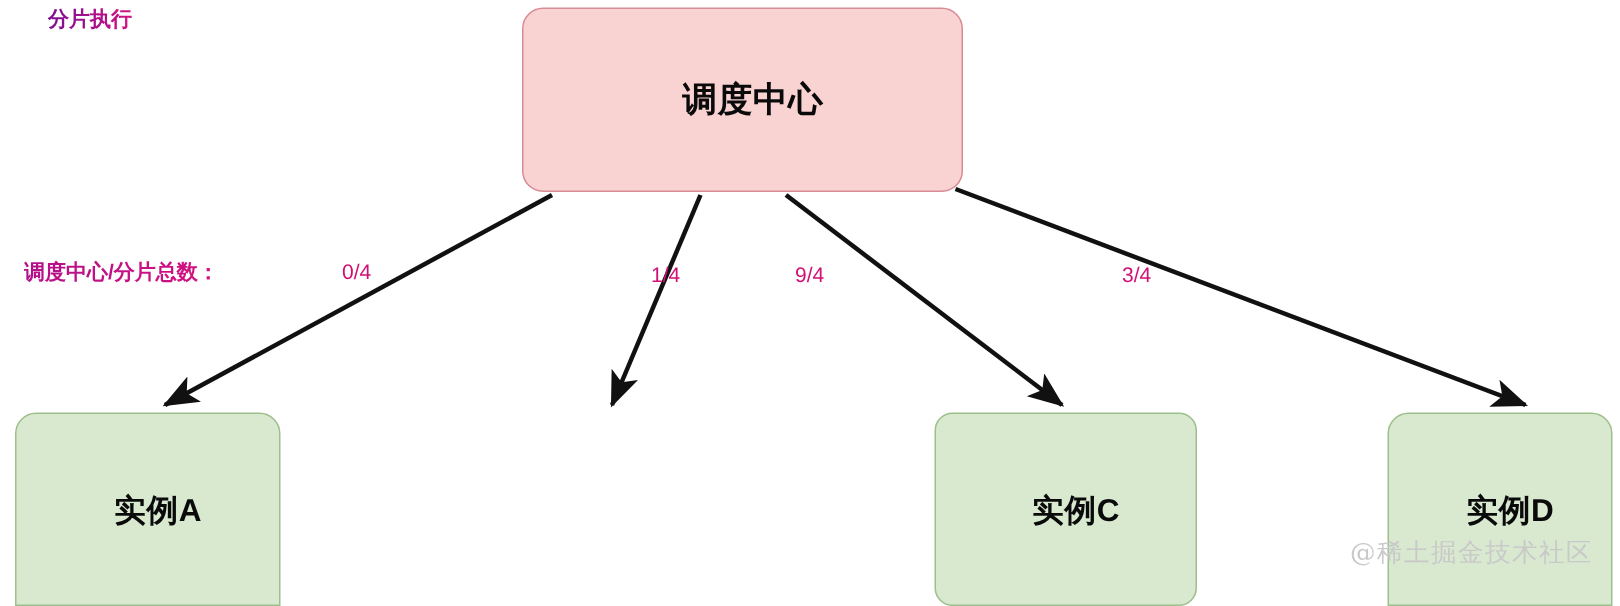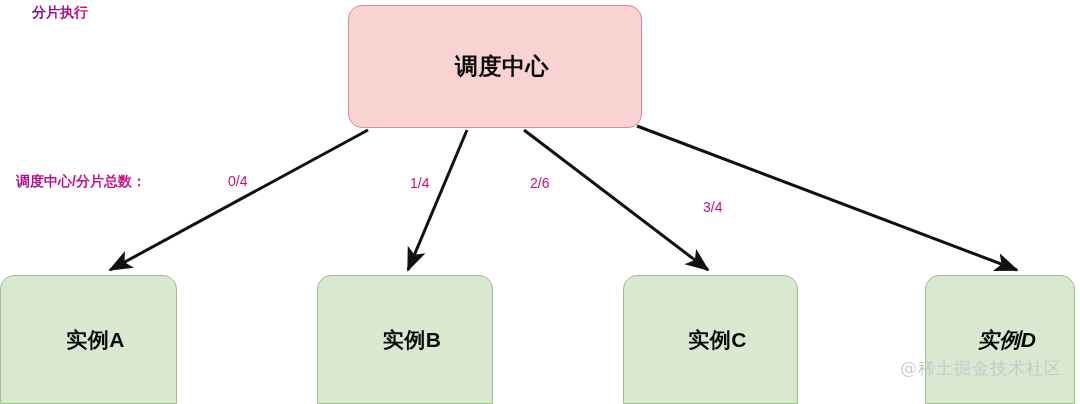--- a/index.html
+++ b/index.html
@@ -46,24 +46,24 @@
   }
   .node-instance {
     top: 275px;
     height: 129px;
     background: #d8e9d0;
     border: 1px solid #9cbf8c;
     font-size: 21px;
     border-bottom-left-radius: 0;
     border-bottom-right-radius: 0;
   }
-  .inst-a { left: 0;  width: 177px; }
+  .inst-a { left: 10px;  width: 177px; }
   .inst-b { left: 317px; width: 176px; }
-  .inst-c { left: 623px; width: 175px; }
-  .inst-d { left: 925px; width: 150px; font-style: italic; }
+  .inst-c { left: 623px; width: 175px; border-radius: 12px; }
+  .inst-d { left: 925px; width: 150px; }
 
   .title-label {
     position: absolute;
     left: 32px;
     top: 4px;
     font-size: 14px;
     font-weight: bold;
     background: linear-gradient(90deg, #7b0f8f 0%, #a80f8a 55%, #d4117f 100%);
     -webkit-background-clip: text;
     background-clip: text;
@@ -83,23 +83,23 @@
     white-space: nowrap;
   }
   .shard-tag {
     position: absolute;
     font-size: 14px;
     font-weight: normal;
     color: #d10f74;
     white-space: nowrap;
   }
   .tag-0 { left: 228px; top: 173px; }
-  .tag-1 { left: 410px; top: 175px; }
+  .tag-1 { left: 434px; top: 175px; }
   .tag-2 { left: 530px; top: 175px; }
-  .tag-3 { left: 703px; top: 175px; margin-top: 24px; }
+  .tag-3 { left: 748px; top: 175px; }
 
   .watermark {
     position: absolute;
     left: 900px;
     top: 357px;
     font-size: 17px;
     color: #c9c9c9;
     letter-spacing: 1px;
     font-family: "DejaVu Serif", serif;
     white-space: nowrap;
@@ -125,25 +125,24 @@
 
     <line x1="637" y1="126" x2="1017" y2="270" stroke="#111111" stroke-width="3" marker-end="url(#arrowhead)"></line>
   </svg>
 
   <div class="title-label">分片执行</div>
 
   <div class="shard-legend">调度中心/分片总数：</div>
 
   <div class="shard-tag tag-0">0/4</div>
   <div class="shard-tag tag-1">1/4</div>
-  <div class="shard-tag tag-2">2/6</div>
+  <div class="shard-tag tag-2">9/4</div>
   <div class="shard-tag tag-3">3/4</div>
 
   <div class="node node-root">调度中心</div>
 
   <div class="node node-instance inst-a">实例A</div>
-  <div class="node node-instance inst-b">实例B</div>
   <div class="node node-instance inst-c">实例C</div>
   <div class="node node-instance inst-d">实例D</div>
 
   <div class="watermark">@稀土掘金技术社区</div>
 
 </div>
 
 </body></html>

